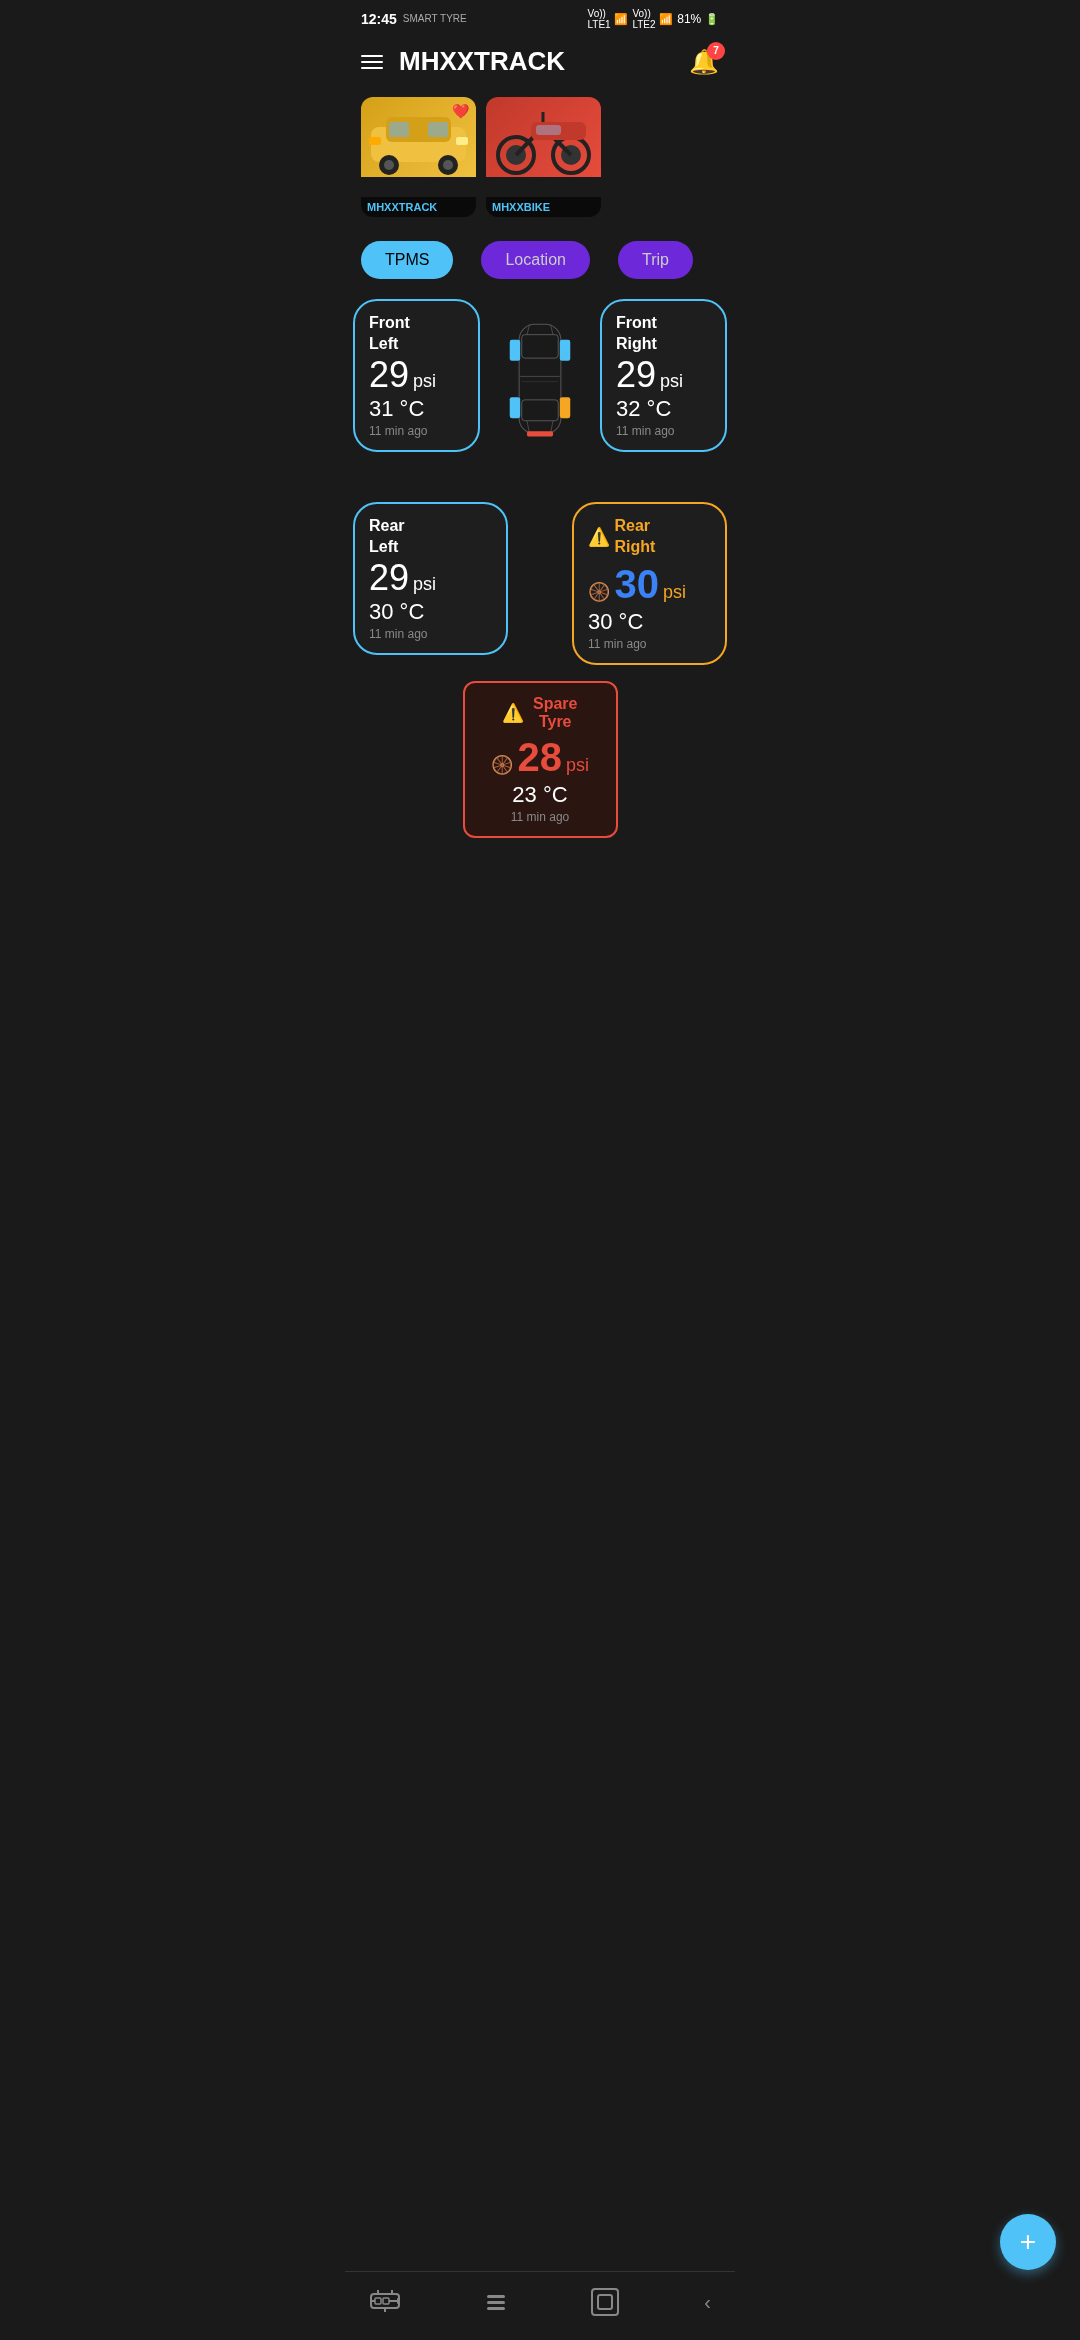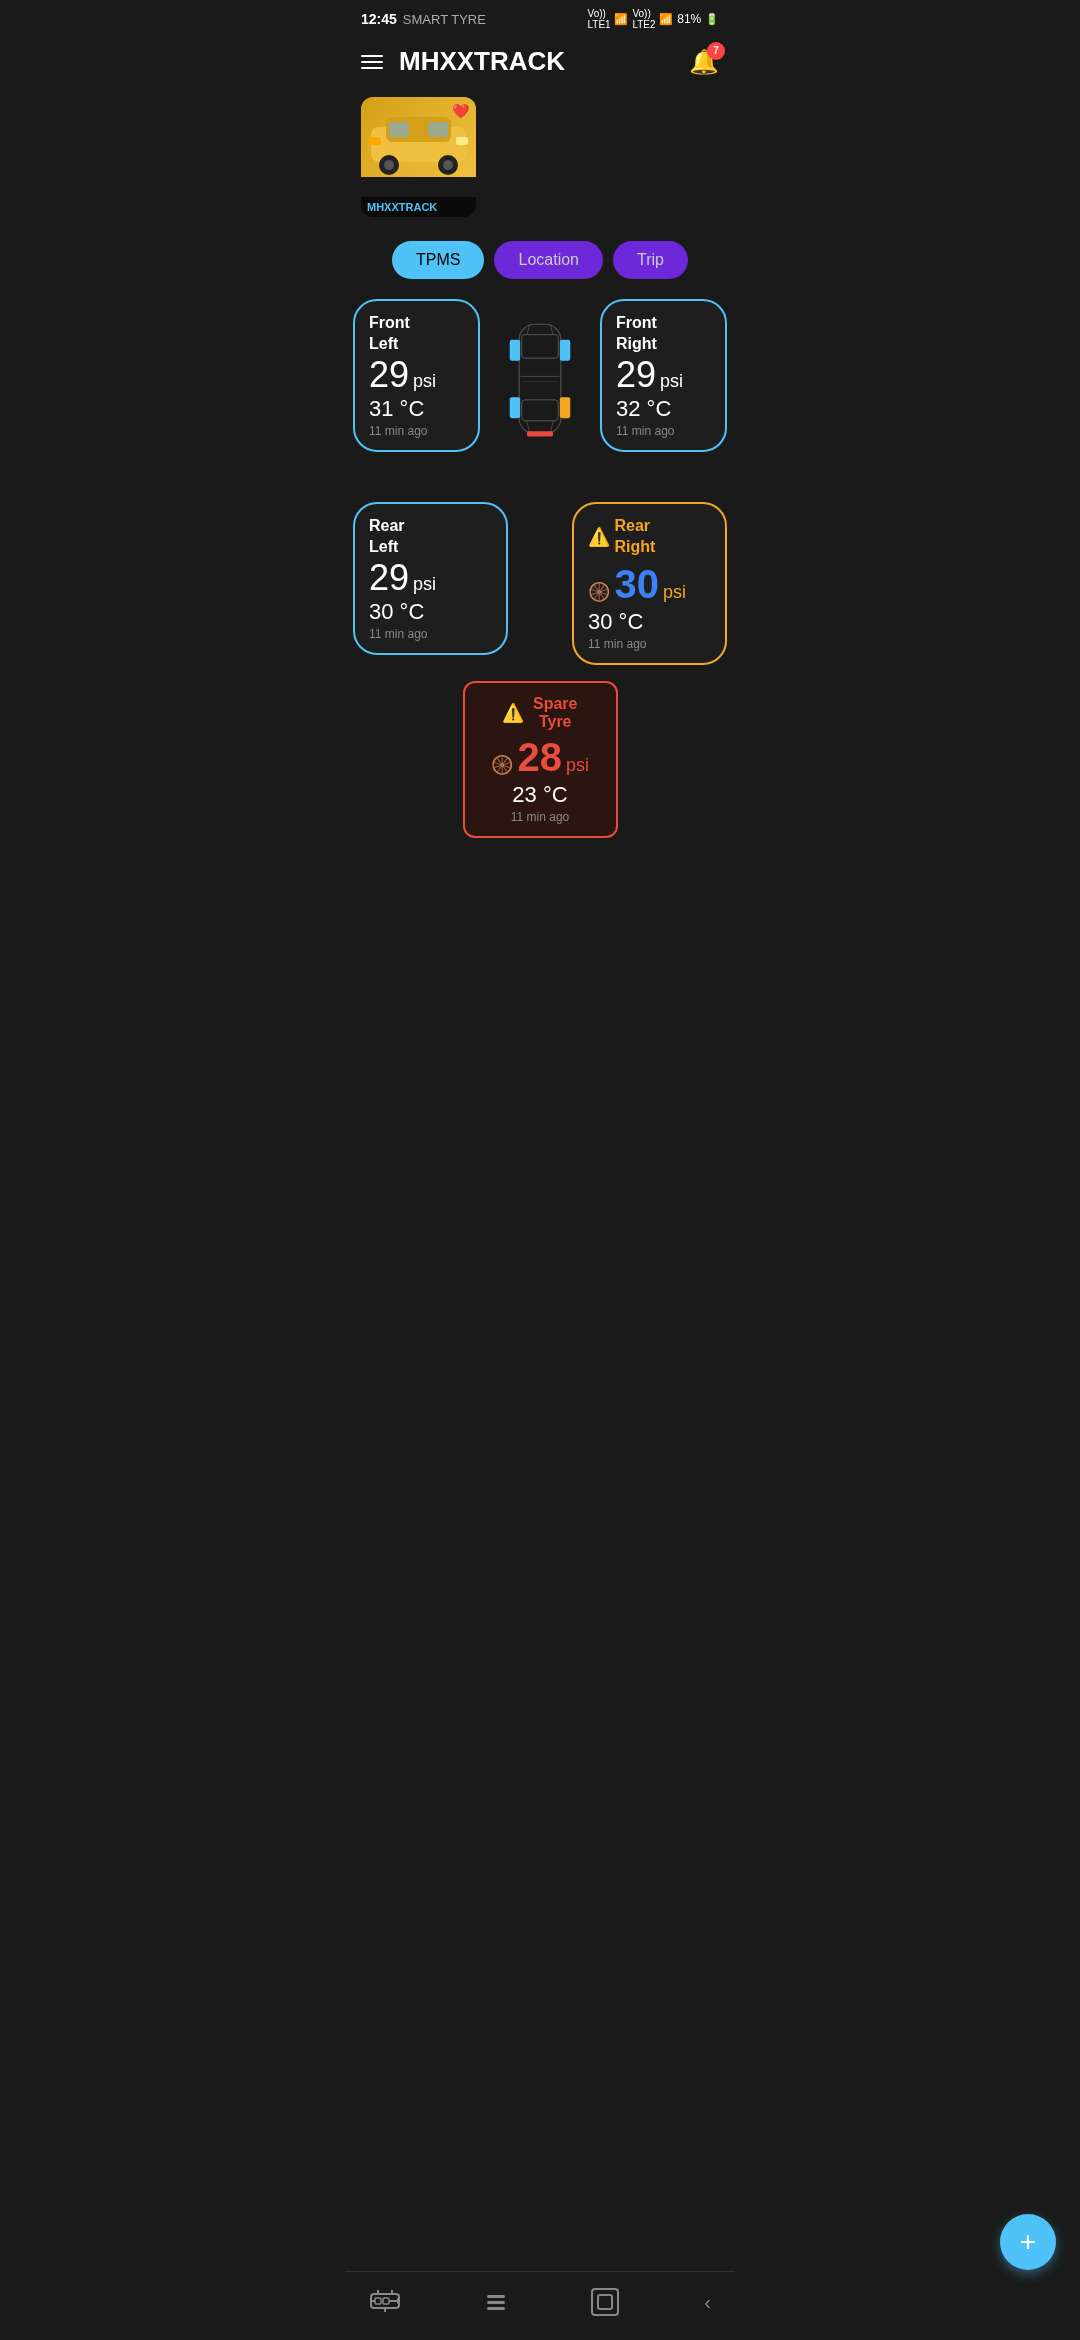--- a/index.html
+++ b/index.html
@@ -152,22 +152,22 @@
     .fav-heart {
       position: absolute;
       top: 6px;
       right: 6px;
       color: #e74c3c;
       font-size: 14px;
     }
 
     .tabs {
       display: flex;
-      justify-content: center;
-      gap: 10px;
+      justify-content: flex-start;
+      gap: 28px;
       padding: 8px 16px 20px;
     }
 
     .tab {
       padding: 10px 24px;
       border-radius: 25px;
       font-size: 16px;
       cursor: pointer;
       border: none;
       font-weight: 500;
@@ -375,21 +375,21 @@
       flex: 1;
       position: relative;
     }
   </style>
 </head>
 <body>
 
 <div class="status-bar">
   <div style="display:flex; align-items:center; gap:6px;">
     <span class="status-time">12:45</span>
-    <span style="font-size:13px; color:#aaa; line-height:1;">SMART TYRE</span>
+    <span style="font-size:10px; color:#aaa; line-height:1;">SMART TYRE</span>
   </div>
   <div class="status-icons">
     <span style="font-size:10px;">Vo))<br>LTE1</span>
     <span>📶</span>
     <span style="font-size:10px;">Vo))<br>LTE2</span>
     <span>📶</span>
     <span style="font-size:12px;">81%</span>
     <span>🔋</span>
   </div>
 </div>
@@ -424,20 +424,36 @@
         <rect x="67" y="25" width="20" height="15" rx="2" fill="rgba(100,180,255,0.5)"></rect>
         <rect x="95" y="40" width="12" height="8" rx="2" fill="#ffee88"></rect>
         <rect x="8" y="40" width="12" height="8" rx="2" fill="#ffaa00"></rect>
       </svg>
     </div>
     <span class="fav-heart">❤️</span>
     <div class="vehicle-card-label">MHXXTRACK</div>
   </div>
 
 
+  <div class="vehicle-card">
+    <div class="car-visual-3">
+      <svg width="115" height="80" viewBox="0 0 115 80">
+        <ellipse cx="30" cy="58" rx="18" ry="18" fill="none" stroke="#222" stroke-width="4"></ellipse>
+        <ellipse cx="30" cy="58" rx="10" ry="10" fill="#333"></ellipse>
+        <ellipse cx="85" cy="58" rx="18" ry="18" fill="none" stroke="#222" stroke-width="4"></ellipse>
+        <ellipse cx="85" cy="58" rx="10" ry="10" fill="#333"></ellipse>
+        <line x1="30" y1="58" x2="57" y2="30" stroke="#222" stroke-width="4"></line>
+        <line x1="57" y1="30" x2="85" y2="58" stroke="#222" stroke-width="4"></line>
+        <line x1="57" y1="30" x2="57" y2="15" stroke="#222" stroke-width="3"></line>
+        <rect x="45" y="25" width="55" height="18" rx="6" fill="#c0392b"></rect>
+        <rect x="50" y="28" width="25" height="10" rx="3" fill="rgba(150,200,255,0.4)"></rect>
+      </svg>
+    </div>
+    <div class="vehicle-card-label">MHXXBIKE</div>
+  </div>
 </div>
 
 <div class="tabs">
   <button class="tab tab-active">TPMS</button>
   <button class="tab tab-inactive">Location</button>
   <button class="tab tab-inactive">Trip</button>
 </div>
 
 <div class="main-content">
   <div class="tpms-main-grid">

